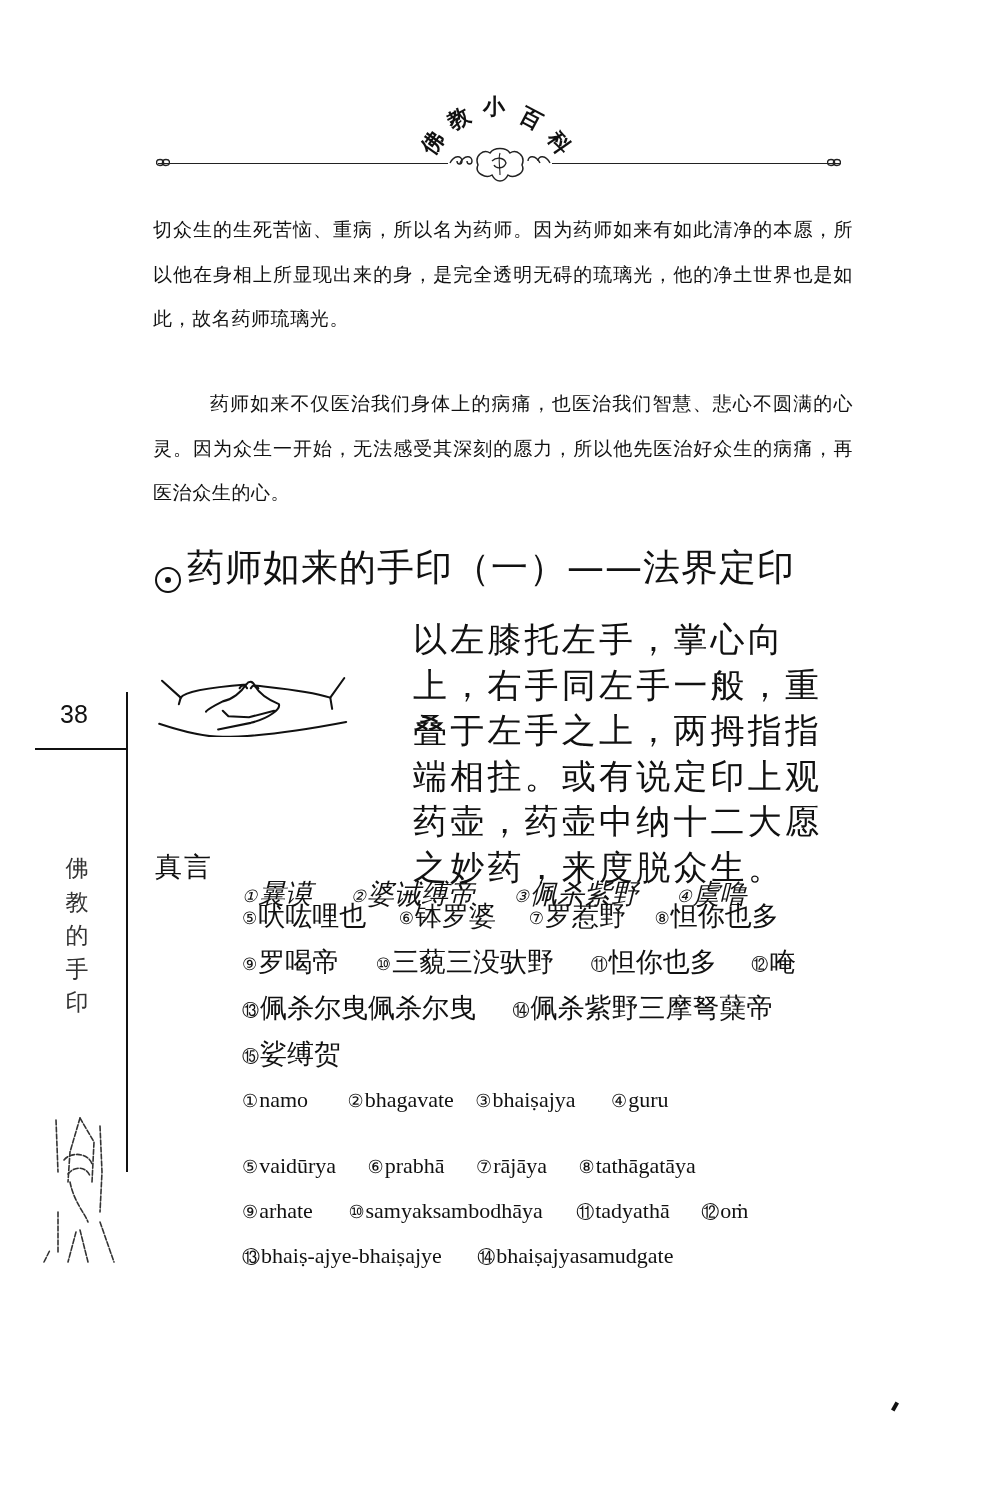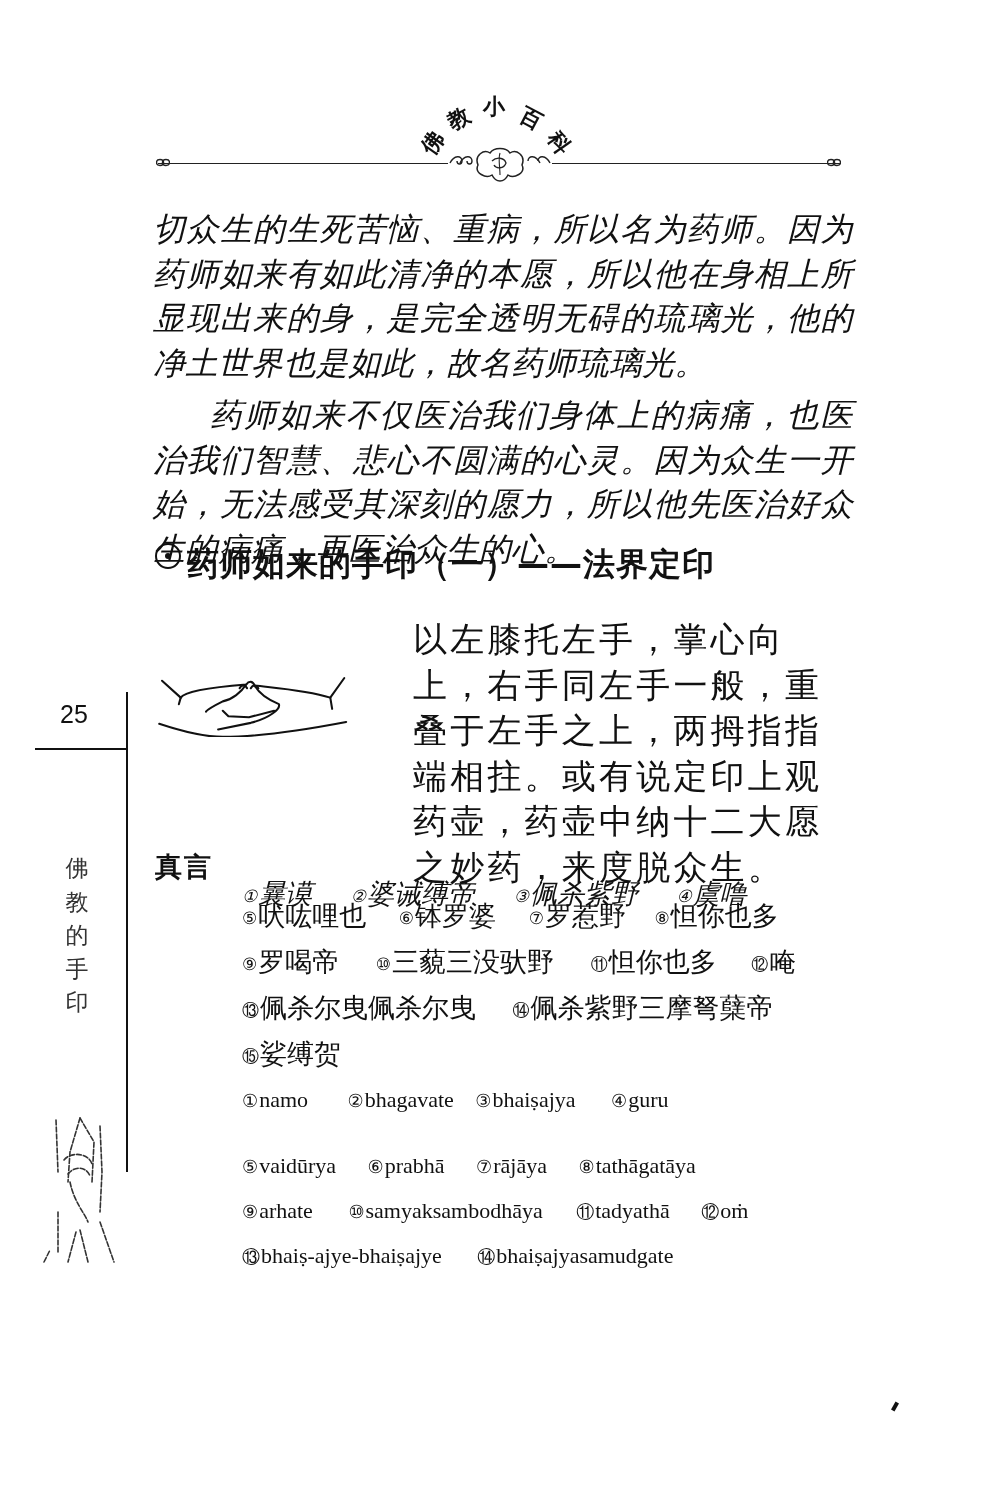--- a/index.html
+++ b/index.html
@@ -53,42 +53,41 @@
       height: 36px;
       background: #fff;
     }
 
     
     .para {
       position: absolute;
       left: 153px;
       width: 700px;
       font-family: "DejaVu Serif", serif;
-      font-size: 32px;
+      font-size: 19px;
       line-height: 44.5px;
       letter-spacing: 0.6px;
       text-align: justify;
       margin: 0;
-      font-style: italic;
     }
     .para.p1 { top: 207px; }
-    .para.p2 { top: 393px; text-indent: 57px; }
+    .para.p2 { top: 381px; text-indent: 57px; }
 
     
     .section-heading {
       position: absolute;
       left: 155px;
       top: 543px;
       font-family: "DejaVu Sans", sans-serif;
-      font-weight: bold;
-      font-size: 32px;
+      font-weight: normal;
+      font-size: 37px;
       letter-spacing: 1px;
       white-space: nowrap;
       display: flex;
-      align-items: flex-start;
+      align-items: flex-end;
     }
     .bullet-circle {
       display: inline-block;
       width: 22px;
       height: 22px;
       border: 2.5px solid #111;
       border-radius: 50%;
       position: relative;
       margin-right: 6px;
     }
@@ -167,21 +166,21 @@
       width: 80px;
       height: 175px;
     }
 
     
     .mantra-label {
       position: absolute;
       left: 155px;
       top: 849px;
       font-family: "DejaVu Sans", sans-serif;
-      font-weight: bold;
+      font-weight: normal;
       font-size: 27px;
       letter-spacing: 2px;
     }
     .mantra-cn {
       position: absolute;
       left: 242px;
       width: 620px;
       font-family: "DejaVu Serif", serif;
       font-size: 27px;
       line-height: 46px;
@@ -276,21 +275,21 @@
     <path d="M114 25 C 118 32, 128 40, 140 45 C 142 50, 130 60, 110 65 L 75 72"></path>
     <path d="M80 52 L 86 58 L 108 59 L 135 52"></path>
     <path d="M12 66 C 30 72, 55 80, 80 80 C 120 80, 170 72, 212 64"></path>
     <path d="M98 28 C 100 24, 104 24, 106 28"></path>
     <path d="M110 28 C 112 24, 116 24, 118 28"></path>
   </g>
 </svg>
 
 <p class="mudra-desc">以左膝托左手，掌心向上，右手同左手一般，重叠于左手之上，两拇指指端相拄。或有说定印上观药壶，药壶中纳十二大愿之妙药，来度脱众生。</p>
 
-<div class="page-number">25</div>
+<div class="page-number">38</div>
 <div class="margin-hline"></div>
 <div class="margin-vline"></div>
 <div class="vertical-title">
   <span>佛</span>
   <span>教</span>
   <span>的</span>
   <span>手</span>
   <span>印</span>
 </div>
 <svg class="margin-figure" viewBox="0 0 80 175">

